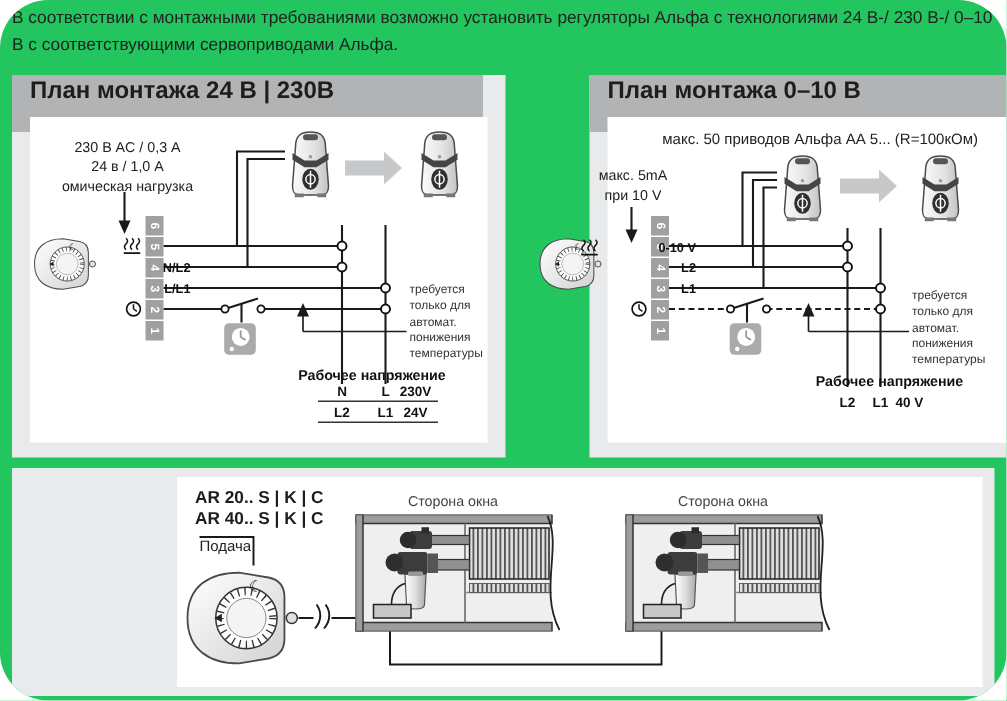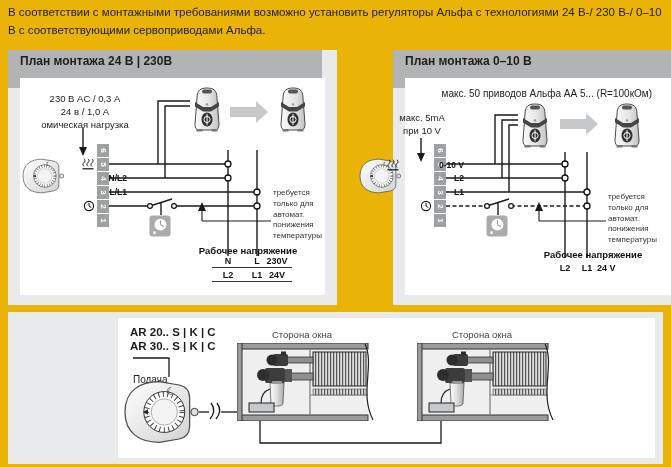--- a/index.html
+++ b/index.html
@@ -1,21 +1,21 @@
 <!DOCTYPE html>
 <html><head>
 <meta charset="utf-8">
 <style>
   html,body{margin:0;padding:0;background:#fff;}
-  #page{position:relative;width:671px;height:467px;background:#eab308;overflow:hidden;
-        font-family:"Liberation Sans",sans-serif;color:#333;}
+  #page{position:relative;width:671px;height:467px;background:#22c55e;overflow:hidden;
+        font-family:"Liberation Sans",sans-serif;color:#333;border-radius:32px;}
   .abs{position:absolute;}
   .panel{position:absolute;background:#e9eaeb;}
   .panel-header{position:absolute;left:0;top:0;right:15px;height:38px;background:#b1b3b5;
-      font-size:12px;font-weight:bold;color:#1d1d1d;line-height:22px;padding-left:12px;box-sizing:border-box;}
+      font-size:16px;font-weight:bold;color:#1d1d1d;line-height:22px;padding-left:12px;box-sizing:border-box;}
   .inner{position:absolute;background:#fff;}
   .txt{position:absolute;color:#222;}
   .center{text-align:center;}
   .right{text-align:right;padding-left:32px;}
   .small{font-size:9.5px;line-height:1.35;}
   .tiny{font-size:8px;line-height:1.35;color:#333;}
   .tlabel{font-size:8.5px;font-weight:bold;color:#111;}
   .vtab{font-size:9px;font-weight:bold;color:#111;}
   .rule{position:absolute;height:1px;background:#333;}
   .tsq{position:absolute;width:12px;height:13px;background:#9ea0a2;display:flex;
@@ -306,40 +306,40 @@
   <div class="txt tlabel right" style="left:398px;top:187px;width:34px;">L1</div>
   <svg class="abs" style="left:420px;top:200px;" width="12" height="12">
       <use href="#sym-clock"></use>
     </svg>
 
   <div class="txt tiny" style="left:608px;top:192px;width:48px;">требуется только для автомат. понижения температуры</div>
 
   <div class="txt vtab center" style="left:538px;top:249px;width:110px;font-size:9.5px;">Рабочее напряжение</div>
   <div class="txt vtab center" style="left:556px;top:263px;width:18px;">L2</div>
   <div class="txt vtab center" style="left:578px;top:263px;width:18px;">L1</div>
-  <div class="txt vtab" style="left:597px;top:263px;width:30px;">24 V</div>
+  <div class="txt vtab" style="left:597px;top:263px;width:30px;">40 V</div>
 
   <div class="panel" style="left:8px;top:312px;width:655px;height:152px;">
     <div class="inner" style="left:110px;top:6px;width:537px;height:140px;"></div>
   </div>
 
   <svg class="wires" width="671" height="467">
     <g stroke="#1a1a1a" stroke-width="1.3" fill="none">
       <path d="M133,358 H169 V377"></path>
       <path d="M199,412 H209"></path>
         <path d="M221,412 H237"></path>
       <path d="M210,419 C215,413 214,407 211,403"></path>
       <path d="M216,419 C221,413 220,407 217,403"></path>
       <path d="M260,412 V443 H441 V412"></path>
     </g>
   </svg>
 
   <div class="txt model" style="left:130px;top:326px;">AR 20.. S | K | C</div>
-  <div class="txt model" style="left:130px;top:340px;">AR 30.. S | K | C</div>
-  <div class="txt" style="left:133px;top:374px;font-size:10px;">Подача</div>
+  <div class="txt model" style="left:130px;top:340px;">AR 40.. S | K | C</div>
+  <div class="txt" style="left:133px;top:359px;font-size:10px;">Подача</div>
 
   <svg class="abs" style="left:120px;top:376px;" width="82" height="72">
       <use href="#sym-thermo"></use>
     </svg>
 
   <div class="txt italiclbl center" style="left:250px;top:329px;width:104px;">Сторона окна</div>
   <div class="txt italiclbl center" style="left:430px;top:329px;width:104px;">Сторона окна</div>
 
   <svg class="abs" style="left:237px;top:343px;" width="146" height="78">
       <use href="#sym-convector"></use>

